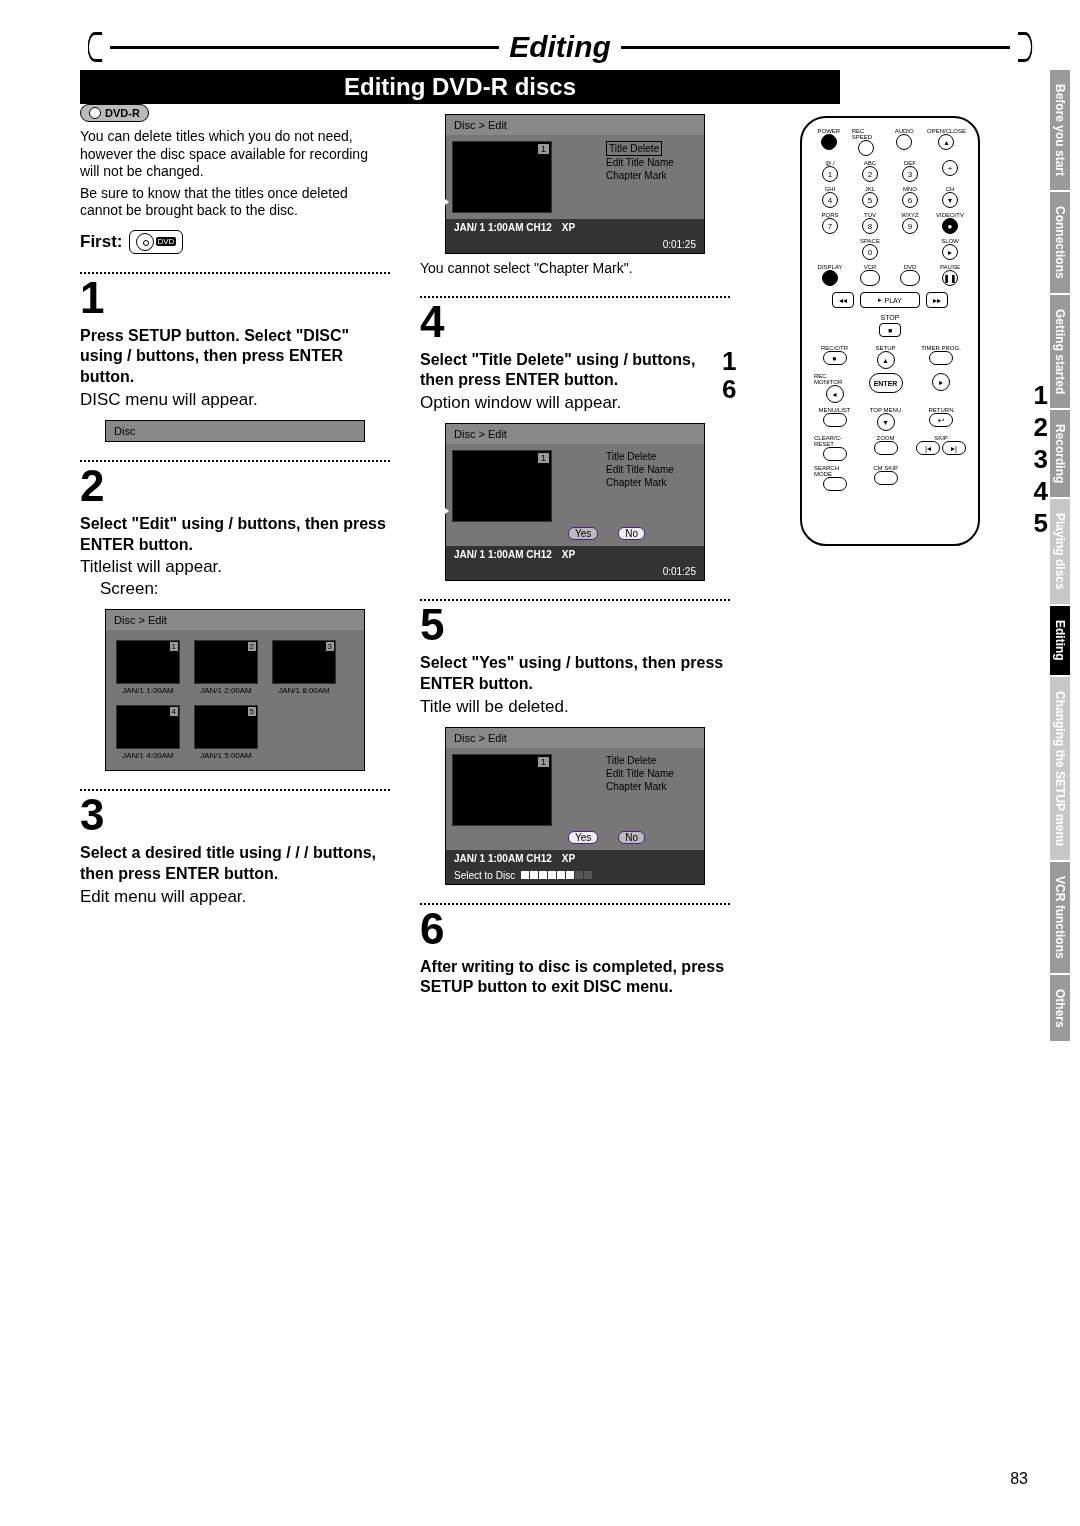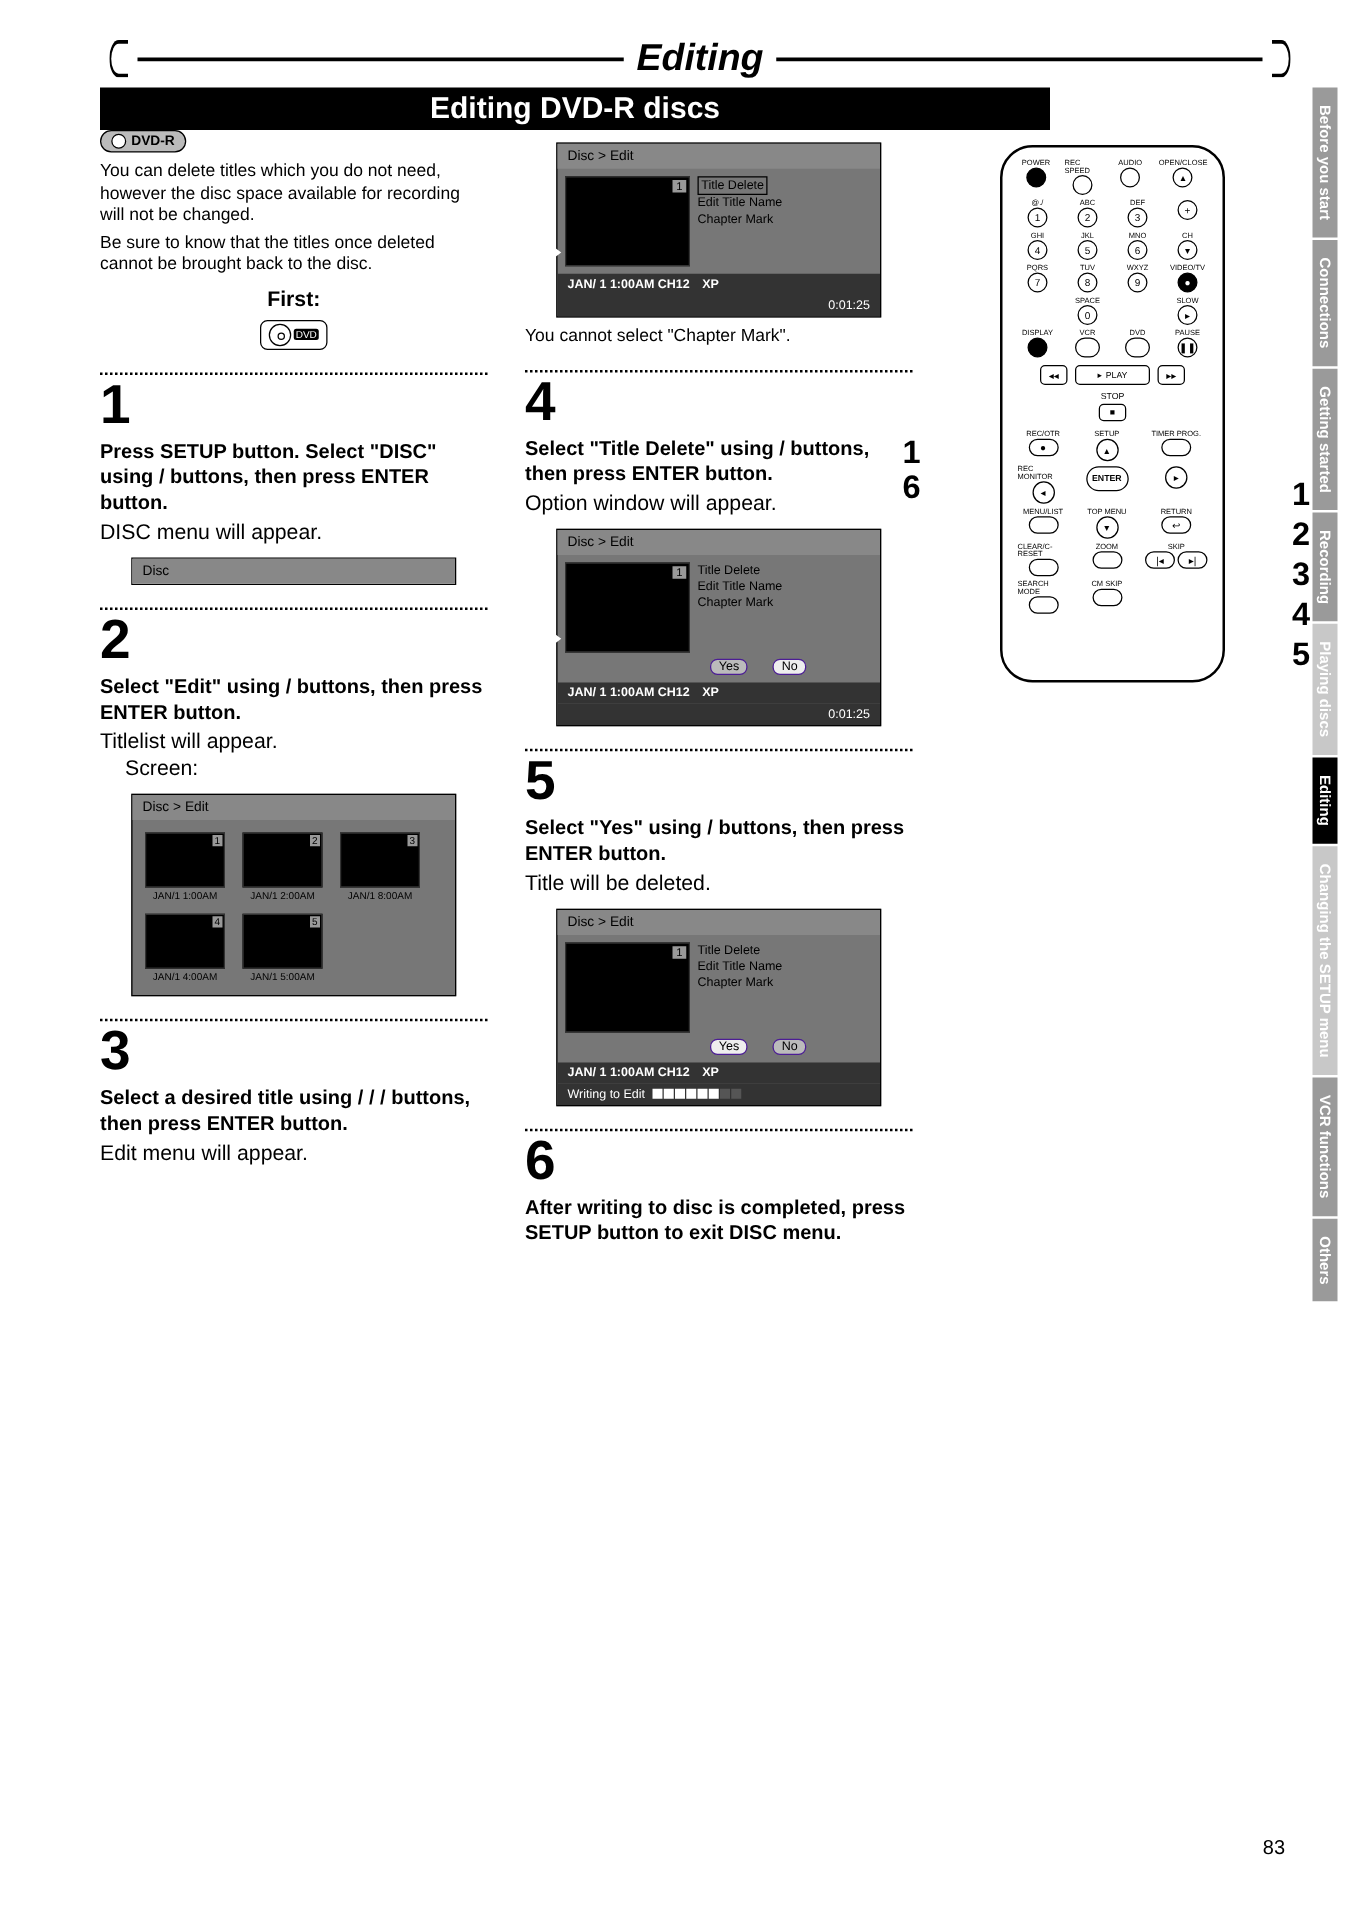--- a/index.html
+++ b/index.html
@@ -44,21 +44,21 @@
     margin-bottom: 6px;
   }
   .badge .cd { width: 12px; height: 12px; border: 1px solid #000; border-radius: 50%; background: #fff;}
 
   .columns { display: flex; gap: 30px; }
   .col { width: 310px; }
   .col.right { width: 260px; position: relative; }
 
   p { font-size: 14px; line-height: 1.25; margin-bottom: 4px; }
 
-  .first-line { display: flex; align-items: center; gap: 6px; margin-top: 10px; flex-direction: column; }
+  .first-line { display: flex; align-items: center; gap: 6px; margin-top: 10px; }
   .first-line b { font-size: 17px; }
   .disc-icon-box { border: 1px solid #000; border-radius: 6px; padding: 2px 6px; display: inline-flex; align-items: center; gap: 2px;}
   .disc-icon-box .disc { width: 18px; height: 18px; border: 1px solid #000; border-radius: 50%; position: relative;}
   .disc-icon-box .disc::after { content:""; position:absolute; top:6px; left:6px; width:4px; height:4px; border:1px solid #000; border-radius:50%;}
   .disc-icon-box .dvd-label { font-size:8px; background:#000; color:#fff; padding:0 2px; border-radius:2px;}
 
   .step-sep { border-top: 2px dotted #000; margin: 18px 0 2px; }
   .step-num { font-size: 44px; font-weight: bold; line-height: 1; margin-bottom: 6px;}
   .bold { font-weight: bold; font-size: 16px; line-height: 1.3;}
   .after-bold { font-size: 17px; margin-top: 2px; }
@@ -66,21 +66,21 @@
   
   .osd {
     background: #777; border: 1px solid #000; width: 260px; margin: 10px auto 6px;
     font-size: 11px; color: #000;
   }
   .osd .osd-head { background: #888; padding: 4px 8px; font-size: 11px; }
   .osd .osd-body { display: flex; padding: 6px; gap: 6px; align-items: flex-start; min-height: 80px; position: relative;}
   .osd .preview { width: 100px; height: 72px; background: #000; border: 1px solid #333; position: relative;}
   .osd .preview .pnum { position: absolute; top:2px; right:2px; background:#999; color:#000; font-size:9px; padding:0 3px;}
   .osd .preview .play-tri { position:absolute; bottom:4px; left:-12px; width:0;height:0;border-top:6px solid transparent;border-bottom:6px solid transparent;border-left:8px solid #fff;}
-  .osd .menu-list { font-size: 10px; line-height: 1.3;}
+  .osd .menu-list { font-size: 10px; line-height: 1.3; margin-left: 48px;}
   .osd .menu-list .hl { border:1px solid #000; padding:0 2px; display:inline-block;}
   .osd .statusbar { background:#333; color:#fff; padding:3px 8px; font-size:10px; display:flex; gap:10px;font-weight:bold;}
   .osd .statusbar2 { background:#333; color:#fff; padding:3px 8px; font-size:10px; text-align:right;}
   .osd .yn { display:flex; gap:10px; margin-top:38px; font-size:10px;}
   .osd .yn span { border:1px solid #4c1d95; border-radius:6px; padding:0 6px; background:#bbb;margin-left:10px;}
   .osd .yn span.sel { background:#eee;}
   .osd .progress { background:#333; color:#fff; padding:3px 8px; font-size:10px; display:flex; align-items:center; gap:6px;}
   .osd .progress .cells { display:flex; gap:1px;}
   .osd .progress .cells i { width:8px; height:8px; background:#fff; display:block;}
   .osd .progress .cells i.off { background:#555;}
@@ -314,21 +314,21 @@
               <span class="sel">Yes</span>
               <span>No</span>
             </div>
           </div>
         </div>
         <div class="statusbar">
             <span>JAN/ 1   1:00AM  CH12</span>
             <span>XP</span>
           </div>
         <div class="progress">
-          <span>Writing to Edit</span>
+          <span>Select to Disc</span>
           <span class="cells">
               <i></i>
               <i></i>
               <i></i>
               <i></i>
               <i></i>
               <i></i>
               <i class="off"></i>
               <i class="off"></i>
             </span>

